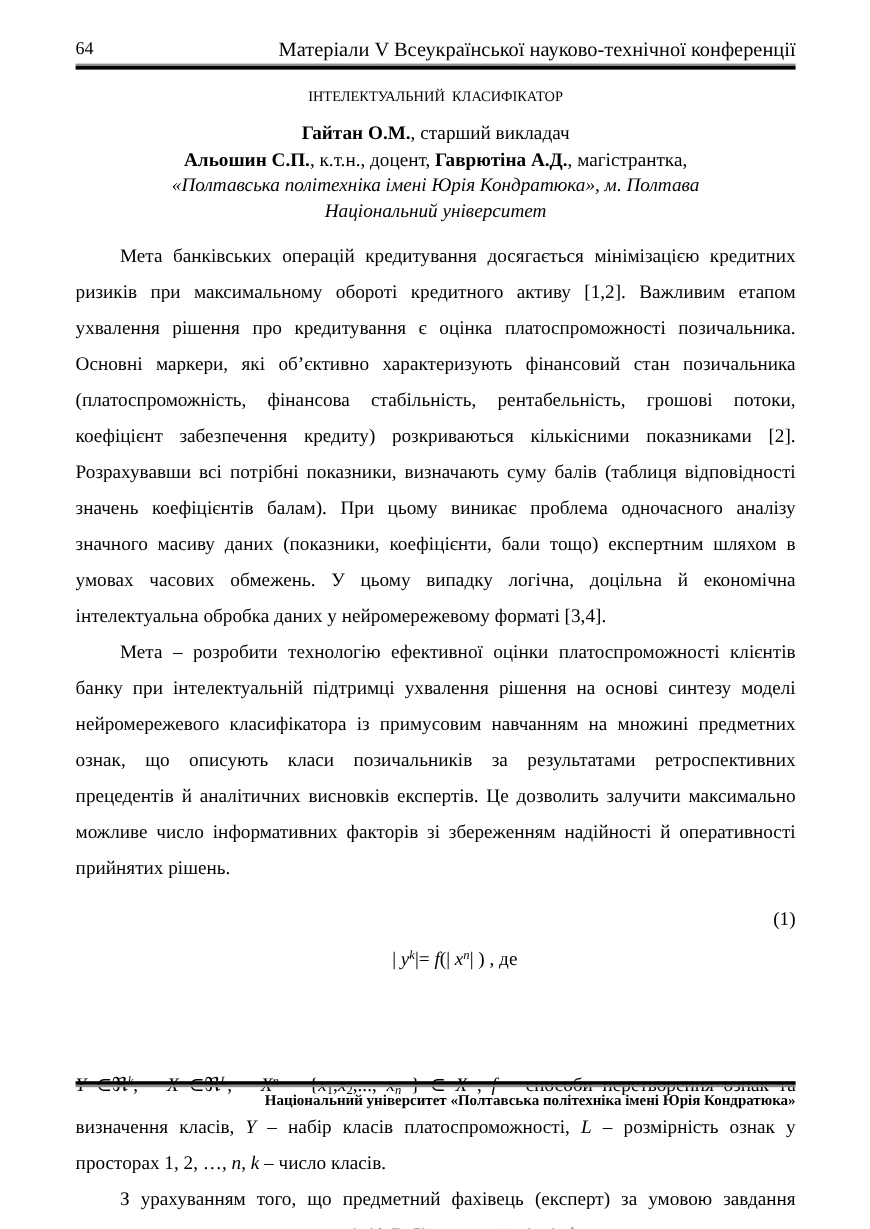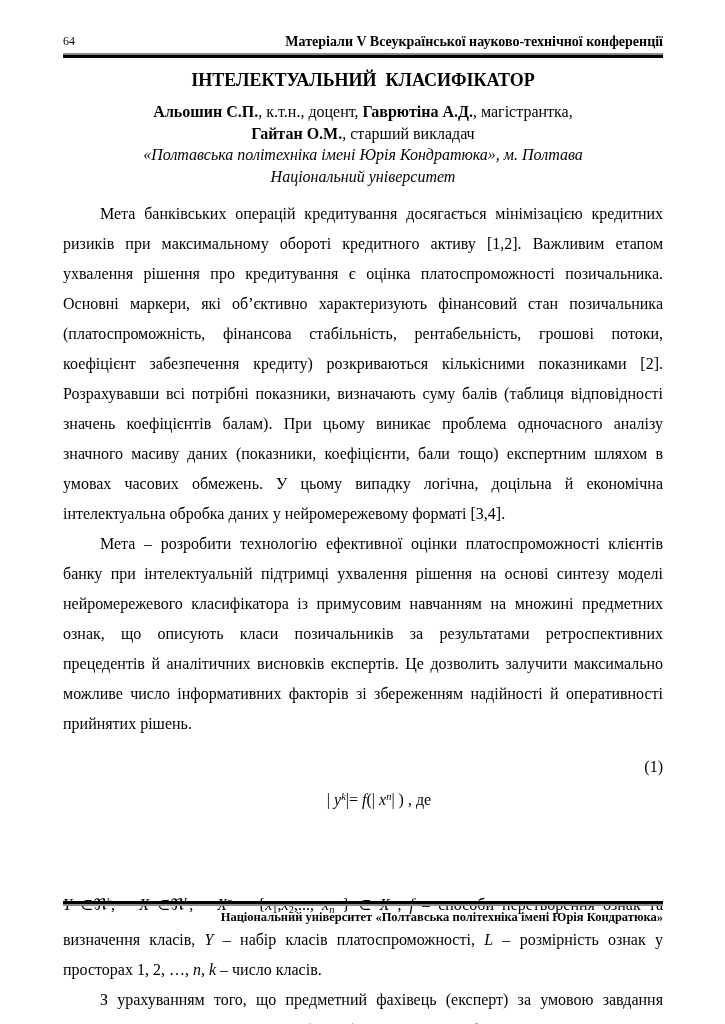--- a/index.html
+++ b/index.html
@@ -8,29 +8,29 @@
     position: relative;
     width: 725px; height: 1024px;
     background: #ffffff;
     color: #000;
     font-family: "Liberation Serif", "DejaVu Serif", serif;
     overflow: hidden;
   }
   .content { padding: 33px 62px 0 63px; }
 
   .hdr { display: flex; justify-content: space-between; align-items: flex-end; }
-  .hdr .pgnum { font-size: 12px; line-height: 17px; font-family: Liberation Serif, serif; }
-  .hdr .conf  { font-size: 14px; font-weight: 700; line-height: 16px; }
+  .hdr .pgnum { font-size: 15px; line-height: 17px; font-family: Liberation Serif, serif; }
+  .hdr .conf  { font-size: 17px; font-weight: 400; line-height: 16px; }
 
   .rule-head { margin-top: 3px; height: 2px; border-top: 2px solid #8b8b8b; border-bottom: 3px solid #000; }
   .rule-foot { height: 2px; border-top: 3px solid #000; border-bottom: 2px solid #8b8b8b; }
 
   .udc { margin-top: 13px; font-size: 15.5px; font-weight: bold; }
 
-  .title { margin-top: 11px; text-align: center; font-weight: bold; font-size: 18px; line-height: 23px; }
+  .title { margin-top: 11px; text-align: center; font-weight: normal; font-size: 12px; line-height: 23px; }
   .title div { white-space: pre; }
 
   .authors { margin-top: 9px; text-align: center; font-size: 16px; line-height: 21.5px; }
   .authors .b { font-weight: bold; }
   .affil { font-style: italic; }
 
   .bodytext { margin-top: 12px; font-size: 16px; line-height: 30px; }
   .para { text-align: justify; text-indent: 37px; }
   .para.noindent { text-indent: 0; }
 
@@ -57,22 +57,22 @@
       <span class="conf">Матеріали V Всеукраїнської науково-технічної конференції</span>
     </div>
     <div class="rule-head"></div>
 
 
     <div class="title">
       <div>ІНТЕЛЕКТУАЛЬНИЙ  КЛАСИФІКАТОР</div>
     </div>
 
     <div class="authors">
+      <div><span class="b">Гайтан О.М.</span><span>, старший викладач</span></div>
       <div><span class="b">Альошин С.П.</span><span>, к.т.н., доцент, </span><span class="b">Гаврютіна А.Д.</span><span>, магістрантка,</span></div>
-      <div><span class="b">Гайтан О.М.</span><span>, старший викладач</span></div>
       <div class="affil">«Полтавська політехніка імені Юрія Кондратюка», м. Полтава</div>
       <div class="affil">Національний університет</div>
     </div>
 
     <div class="bodytext">
       <p class="para">Мета банківських операцій кредитування досягається мінімізацією кредитних ризиків при максимальному обороті кредитного активу [1,2]. Важливим етапом ухвалення рішення про кредитування є оцінка платоспроможності позичальника. Основні маркери, які об’єктивно характеризують фінансовий стан позичальника (платоспроможність, фінансова стабільність, рентабельність, грошові потоки, коефіцієнт забезпечення кредиту) розкриваються кількісними показниками [2]. Розрахувавши всі потрібні показники, визначають суму балів (таблиця відповідності значень коефіцієнтів балам). При цьому виникає проблема одночасного аналізу значного масиву даних (показники, коефіцієнти, бали тощо) експертним шляхом в умовах часових обмежень. У цьому випадку логічна, доцільна й економічна інтелектуальна обробка даних у нейромережевому форматі [3,4].</p>
       <p class="para">Мета – розробити технологію ефективної оцінки платоспроможності клієнтів банку при інтелектуальній підтримці ухвалення рішення на основі синтезу моделі нейромережевого класифікатора із примусовим навчанням на множині предметних ознак, що описують класи позичальників за результатами ретроспективних прецедентів й аналітичних висновків експертів. Це дозволить залучити максимально можливе число інформативних факторів зі збереженням надійності й оперативності прийнятих рішень.</p>
 
       <div class="formula-row">
         <span><span>| </span><span class="it">y</span><sup class="sup it">k</sup><span>|= </span><span class="it">f</span><span>(| </span><span class="it">x</span><sup class="sup it">n</sup><span>| ) , де</span></span>

